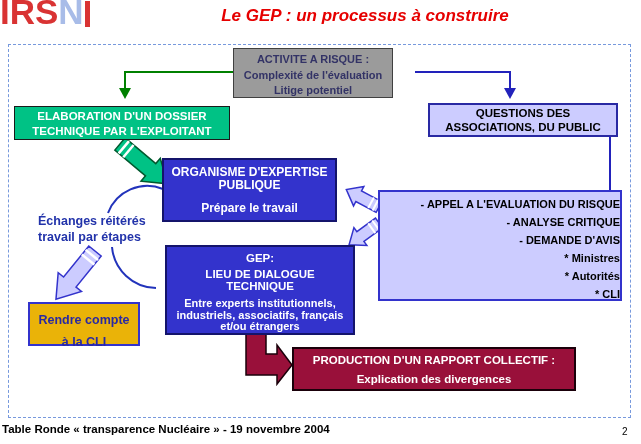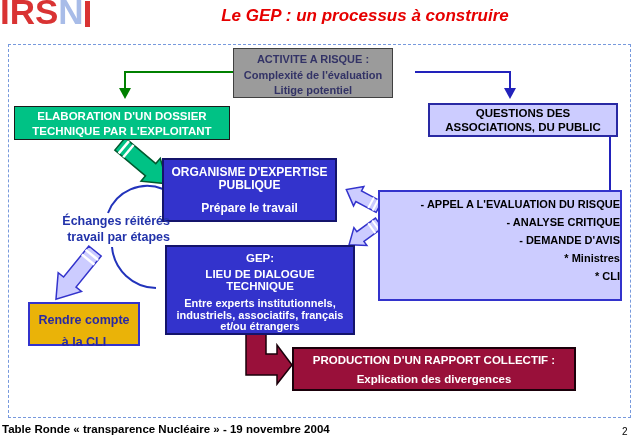--- a/index.html
+++ b/index.html
@@ -35,21 +35,21 @@
                 border:2px solid #3333CC; color:#000; font-size:11px; font-weight:bold;
                 line-height:18px; padding-top:3px; text-align:right;margin-top:40px; }
   #avis-panel .item { padding-left:8px; }
   #avis-panel .sub { padding-left:94px; }
   #gep { left:165px; top:245px; width:190px; height:90px; background:#3333CC;
          border:2px solid #14146B; color:#fff; font-size:11.5px; padding-top:5px; }
   #gep .t { line-height:12px; }
   #gep .g1 { height:4px; } #gep .g2 { height:6px; }
   #gep .b { font-size:11px; line-height:11.5px; }
   #echanges { left:38px; top:214px; width:132px; color:#2233AA; font-size:12.5px;
-              font-weight:bold; line-height:15.5px; text-align:right; }
+              font-weight:bold; line-height:15.5px; text-align:left; }
   #rendre { left:28px; top:302px; width:112px; height:44px; background:#eab308;
             border:2px solid #3333CC; color:#2929A3; font-size:12.5px; padding-top:9px; }
   #rendre .gap { height:8px; }
   #production { left:292px; top:347px; width:284px; height:44px; background:#99103A;
                 border:2px solid #1A000A; color:#fff; font-size:11.5px; padding-top:5px; }
   #production .gap { height:7px; }
 
   
   #caption { left:2px; top:423px; font-size:11.5px; font-weight:bold; color:#000; }
   #pagenum { left:622px; top:426px; font-size:10px; color:#000; }
@@ -132,20 +132,21 @@
     <div>PUBLIQUE</div>
     <div class="gap"></div>
     <div>Prépare le travail</div>
   </div>
 
   <div class="abs" id="avis-panel">
     <div class="item">- APPEL A L'EVALUATION DU RISQUE</div>
     <div class="item">- ANALYSE CRITIQUE</div>
     <div class="item">- DEMANDE D'AVIS</div>
     <div class="sub">* Ministres</div>
+    <div class="sub">* Autorités</div>
     <div class="sub">* CLI</div>
   </div>
 
   <div class="abs bx" id="gep">
     <div class="t">GEP:</div>
     <div class="g1"></div>
     <div class="t">LIEU DE DIALOGUE</div>
     <div class="t">TECHNIQUE</div>
     <div class="g2"></div>
     <div class="b">Entre experts institutionnels,</div>

